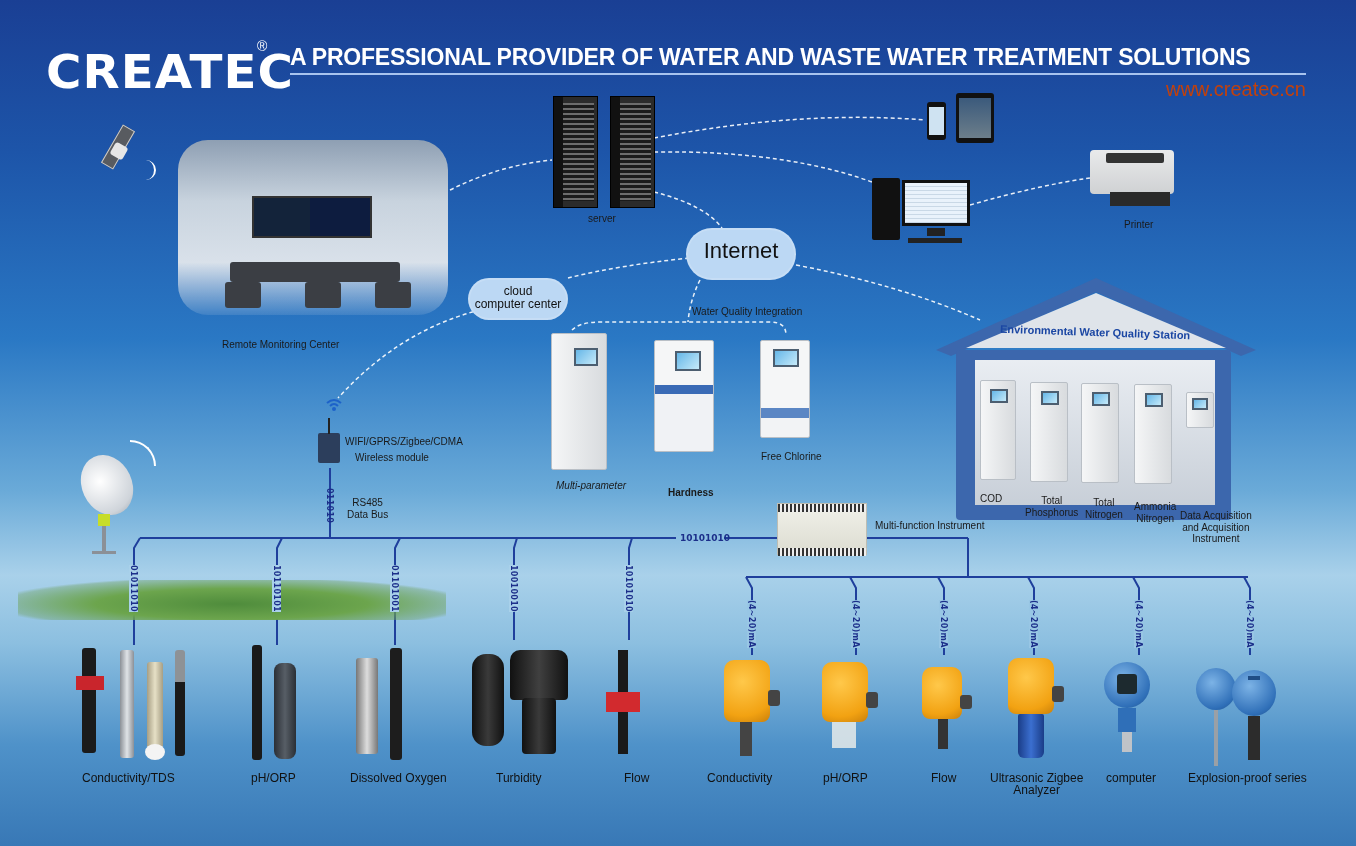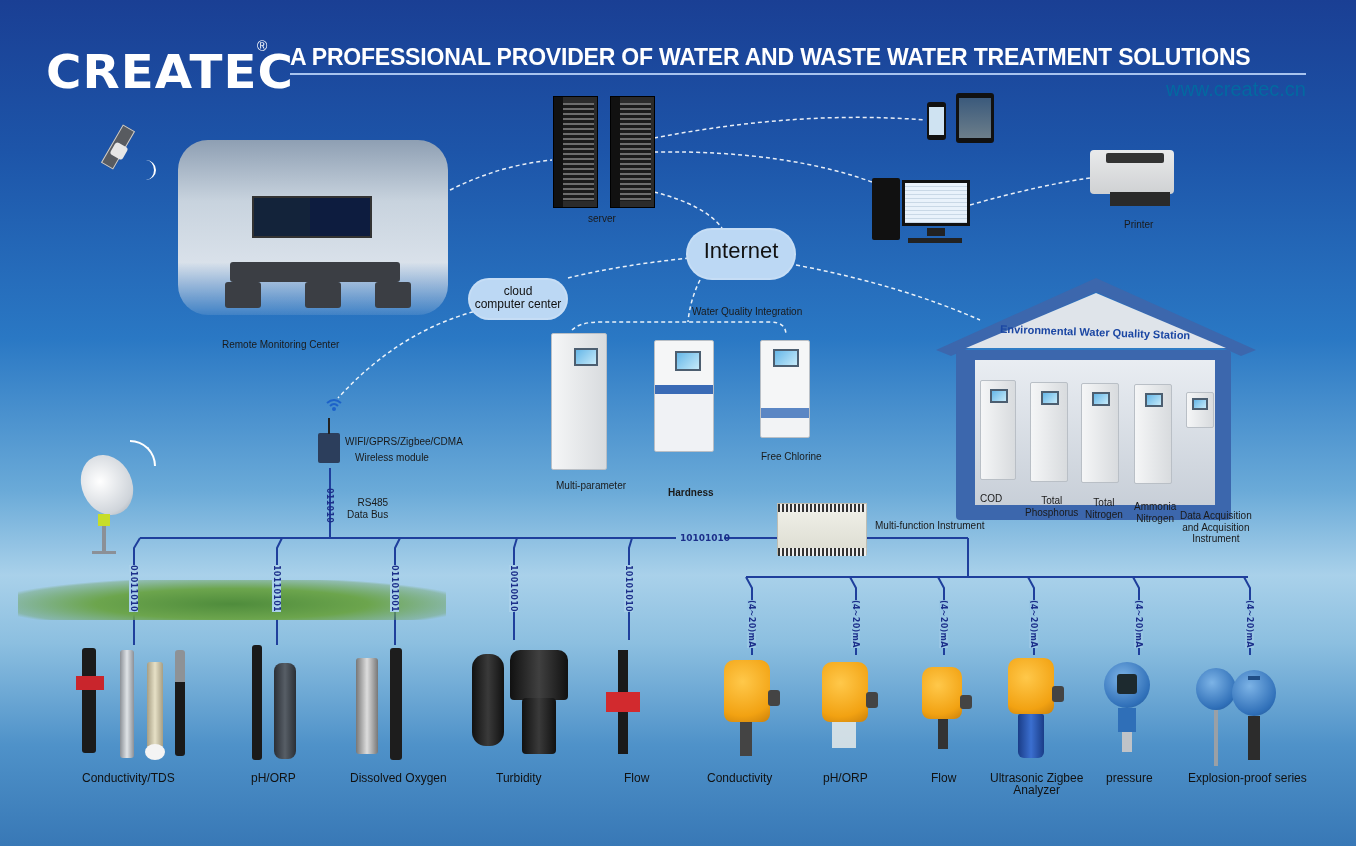--- a/index.html
+++ b/index.html
@@ -8,21 +8,21 @@
     position: relative;
     font-family: "Liberation Sans", sans-serif;
     background: linear-gradient(180deg, #1a3f94 0%, #1d55a9 18%, #2a78c4 40%, #6aaad8 58%, #a9d1ea 68%, #8cbfe0 76%, #4f92c9 88%, #3878b6 100%);
   }
   .abs { position: absolute; }
   
   .logo { left: 46px; top: 45px; font-family: "DejaVu Sans", sans-serif; font-weight: bold; font-size: 46px; color: #fff; letter-spacing: 1px; transform: scaleX(1.05); transform-origin: left; }
   .reg { left: 257px; top: 38px; font-size: 14px; color: #fff; }
   .tagline { left: 290px; top: 44px; font-size: 23px; font-weight: bold; color: #fff; white-space: nowrap; letter-spacing: -0.2px; }
   .tagline-rule { left: 290px; top: 73px; width: 1016px; height: 2px; background: #a8c4ef; }
-  .website { right: 50px; top: 78px; font-size: 20px; color: #0369a1; }
+  .website { right: 50px; top: 78px; font-size: 20px; color: #c2410c; }
   
   .lbl { font-size: 10px; color: #1a1a1a; text-align: center; white-space: nowrap; line-height: 1.15; }
   .cloud { background: #bcd8f4; border-radius: 40px; color: #111; text-align: center; box-shadow: 0 0 0 2px rgba(255,255,255,0.15) inset; }
   .internet { left: 686px; top: 228px; width: 110px; height: 52px; font-size: 22px; line-height: 46px; }
   .cc { left: 468px; top: 278px; width: 100px; height: 42px; font-size: 12px; line-height: 13px; padding-top: 7px; }
   
   .rack { background: linear-gradient(90deg, #111 0 20%, #2b2b2b 20% 100%); border: 1px solid #000; }
   .rack::after { content: ""; position: absolute; left: 22%; right: 8%; top: 6px; bottom: 6px; background: repeating-linear-gradient(180deg, #6c6c6c 0 2px, #1a1a1a 2px 5px); }
   
   .room { left: 178px; top: 140px; width: 270px; height: 175px; background: linear-gradient(180deg, #8e9fb3 0%, #c8d3de 35%, #d9e1ea 70%, rgba(160,190,220,0.2) 100%); border-radius: 30px; filter: blur(0.3px); }
@@ -136,21 +136,21 @@
 <div class="abs cloud internet">Internet</div>
 <div class="abs cloud cc">
   <div>cloud</div>
   <div>computer center</div>
 </div>
 <div class="abs lbl" style="left:692px;top:306px;">Water Quality Integration</div>
 
 <div class="abs cabinet" style="left:551px;top:333px;width:56px;height:137px;">
     <div class="abs screen" style="left:22px;top:14px;width:24px;height:18px;"></div>
   </div>
-<div class="abs lbl" style="left:556px;top:480px;">Multi-parameter</div>
+<div class="abs lbl" style="left:556px;top:480px;font-style:italic;">Multi-parameter</div>
 
 <div class="abs cabinet" style="left:654px;top:340px;width:60px;height:112px;background:linear-gradient(180deg,#f5f6f7 0 40%,#3a6bb6 40% 48%,#f0f2f5 48%);">
     <div class="abs screen" style="left:20px;top:10px;width:26px;height:20px;"></div>
   </div>
 <div class="abs lbl" style="left:668px;top:487px;font-weight:bold;">Hardness</div>
 
 <div class="abs cabinet" style="left:760px;top:340px;width:50px;height:98px;background:linear-gradient(180deg,#f5f6f7 0 70%,#5b86c4 70% 80%,#f2f3f5 80%);">
     <div class="abs screen" style="left:12px;top:8px;width:26px;height:18px;"></div>
   </div>
 <div class="abs lbl" style="left:761px;top:451px;">Free Chlorine</div>
@@ -207,21 +207,21 @@
       <path d="M1 5 Q8 -1 15 5" stroke="#1d62c9" stroke-width="2" fill="none"></path>
       <path d="M4 8 Q8 4 12 8" stroke="#1d62c9" stroke-width="2" fill="none"></path>
       <circle cx="8" cy="11" r="2" fill="#1d62c9"></circle>
     </svg>
 </div>
 <div class="abs" style="left:318px;top:433px;width:22px;height:30px;background:#2c3e5c;border-radius:2px;"></div>
 <div class="abs" style="left:328px;top:418px;width:2px;height:16px;background:#222;"></div>
 <div class="abs lbl" style="left:345px;top:436px;">WIFI/GPRS/Zigbee/CDMA</div>
 <div class="abs lbl" style="left:355px;top:452px;">Wireless module</div>
 <div class="abs vtext" style="left:325px;top:488px;">011010</div>
-<div class="abs lbl" style="left:347px;top:497px;text-align:right;">
+<div class="abs lbl" style="left:347px;top:497px;text-align:center;">
     <div>RS485</div>
     <div>Data Bus</div>
   </div>
 
 <div class="abs" style="left:78px;top:440px;width:80px;height:115px;">
   <div class="abs" style="left:4px;top:14px;width:50px;height:62px;background:radial-gradient(circle at 40% 40%,#fff,#cfd4da 70%,#9aa2ac);border-radius:50%;transform:rotate(-25deg);"></div>
   <div class="abs" style="left:20px;top:74px;width:12px;height:12px;background:#c7dd2a;"></div>
   <div class="abs" style="left:14px;top:86px;width:24px;height:28px;background:linear-gradient(90deg,transparent 40%,#8b9097 40% 60%,transparent 60%);border-bottom:3px solid #8b9097;"></div>
   <div class="abs" style="left:52px;top:0;width:26px;height:26px;border-top:2px solid #fff;border-right:2px solid #fff;border-radius:0 100% 0 0;"></div>
 </div>
@@ -314,21 +314,21 @@
     <div>Ultrasonic Zigbee</div>
     <div>Analyzer</div>
   </div>
 
 <div class="abs" style="left:1098px;top:660px;width:60px;height:100px;">
   <div class="abs blue-head" style="left:6px;top:2px;width:46px;height:46px;"></div>
   <div class="abs" style="left:19px;top:14px;width:20px;height:20px;background:#1d2a2f;border-radius:3px;"></div>
   <div class="abs" style="left:20px;top:48px;width:18px;height:24px;background:#2f6fb8;"></div>
   <div class="abs" style="left:24px;top:72px;width:10px;height:20px;background:#bfc3c8;"></div>
 </div>
-<div class="abs bottom-label" style="left:1106px;top:772px;">pressure</div>
+<div class="abs bottom-label" style="left:1106px;top:772px;">computer</div>
 
 <div class="abs" style="left:1196px;top:668px;width:100px;height:100px;">
   <div class="abs blue-head" style="left:0;top:0;width:40px;height:42px;"></div>
   <div class="abs blue-head" style="left:36px;top:2px;width:44px;height:46px;"></div>
   <div class="abs" style="left:52px;top:8px;width:12px;height:4px;background:#1f4d86;"></div>
   <div class="abs" style="left:18px;top:42px;width:4px;height:56px;background:#9aa0a6;"></div>
   <div class="abs" style="left:52px;top:48px;width:12px;height:44px;background:#2c2c2c;"></div>
 </div>
 <div class="abs bottom-label" style="left:1188px;top:772px;">Explosion-proof series</div>
 

